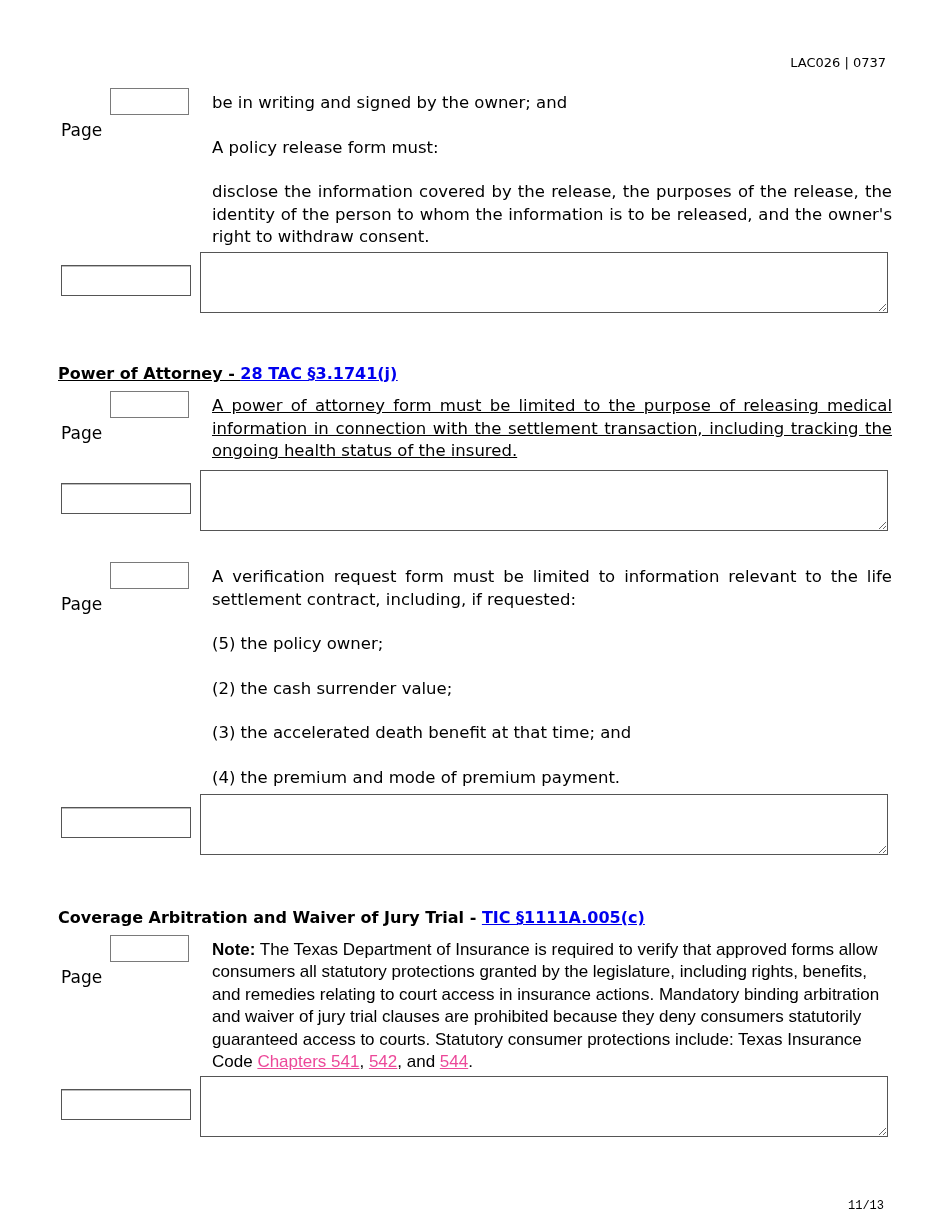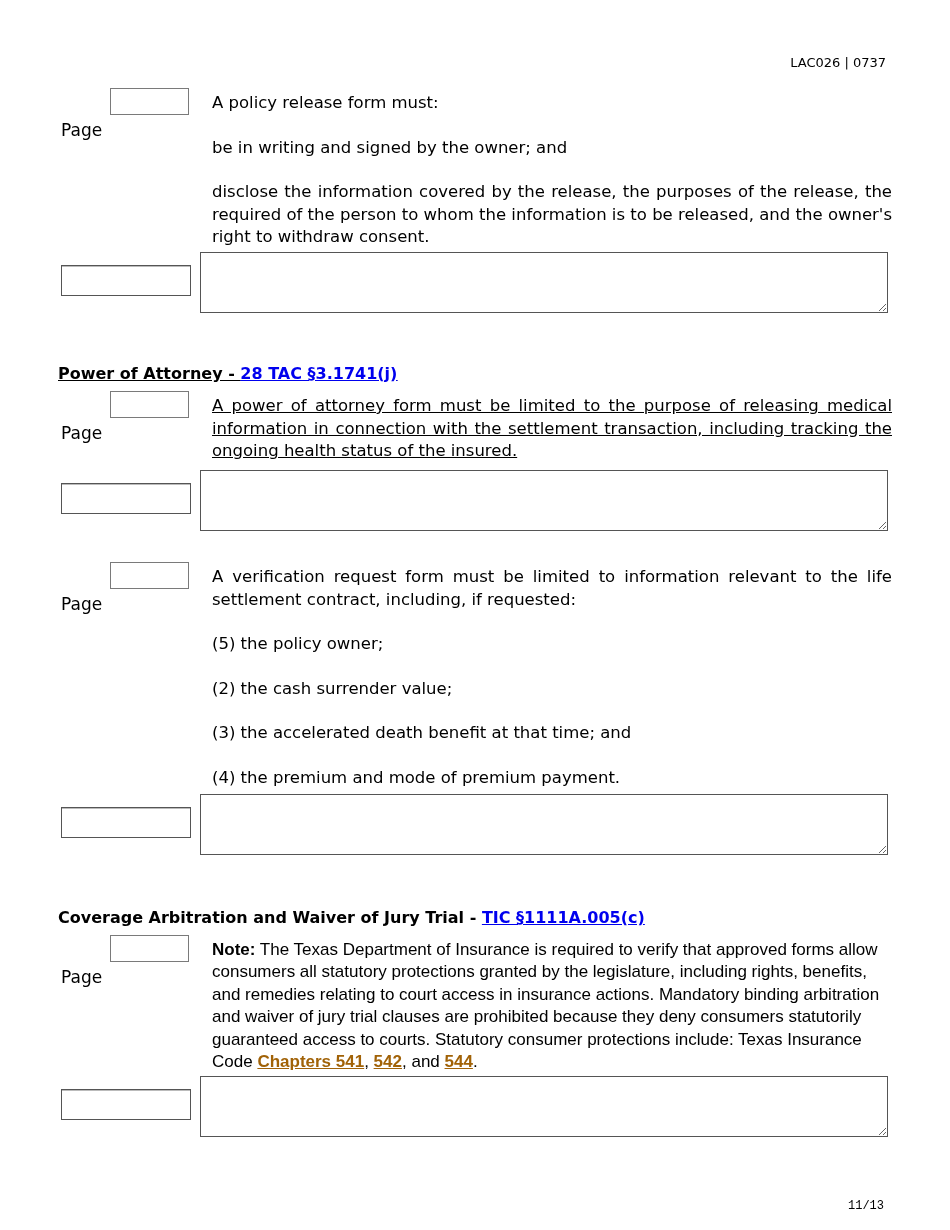--- a/index.html
+++ b/index.html
@@ -8,39 +8,39 @@
   .footer { position:absolute; top:1199px; right:66px; font-size:12px;font-family:Liberation Mono, monospace; }
   .section { position:absolute; left:58px; width:834px; }
   .title { font-size:16px; font-weight:bold; height:24px; line-height:24px; }
   .title a { color:#0000ee; text-decoration:underline; }
   .row { position:relative; }
   .page-label { position:absolute; left:3px; font-size:17px;margin-top:28px; }
   .page-box { position:absolute; left:52px; width:79px; height:27px; border:1px solid #7a7a7a; box-sizing:border-box; background:#fff; }
   .body-text { margin-left:154px; font-size:16.5px; line-height:22.5px; text-align:justify; }
   .body-text p { margin:0 0 22px 0; }
   .body-text p.last { margin-bottom:0; }
-  .body-text a { color:#a16207; font-weight:bold; text-decoration:underline;text-align:center; }
+  .body-text a { color:#ec4899; font-weight:normal; text-decoration:underline;text-align:center; }
   .resp-row { position:relative; height:62px; }
   .resp-small { position:absolute; left:3px; top:13px; width:130px; height:31px; border:1px solid #555; box-sizing:border-box; box-shadow: inset 0 1px 0 #bbb; background:#fff; }
   .resp-large { position:absolute; left:142px; top:0; width:688px; height:61px; border:1px solid #555; box-sizing:border-box; background:#fff; }
   .note-text { text-align:left; font-family:"Liberation Sans", sans-serif; font-size:17px; line-height:22.4px; }
 </style>
 </head>
 <body>
 
 <div class="hdr">LAC026 | 0737</div>
 
 <div class="section" style="top:83px;">
   <div class="row" style="margin-top:17px;">
     <span class="page-label" style="top:0;">Page</span>
     <input class="page-box" style="top: -4px;">
     <div class="body-text" style="margin-top:-8px;">
+      <p>be in writing and signed by the owner; and</p>
       <p>A policy release form must:</p>
-      <p>be in writing and signed by the owner; and</p>
-      <p class="last">disclose the information covered by the release, the purposes of the release, the required of the person to whom the information is to be released, and the owner's right to withdraw consent.</p>
+      <p class="last">disclose the information covered by the release, the purposes of the release, the identity of the person to whom the information is to be released, and the owner's right to withdraw consent.</p>
     </div>
   </div>
   <div class="resp-row" style="margin-top:3px;">
     <input class="resp-small" style="">
     <textarea class="resp-large" style=""></textarea>
   </div>
 </div>
 
 <div class="section" style="top:362px;text-decoration:underline;">
   <div class="title"><span>Power of Attorney - </span><a href="#">28 TAC §3.1741(j)</a></div>

